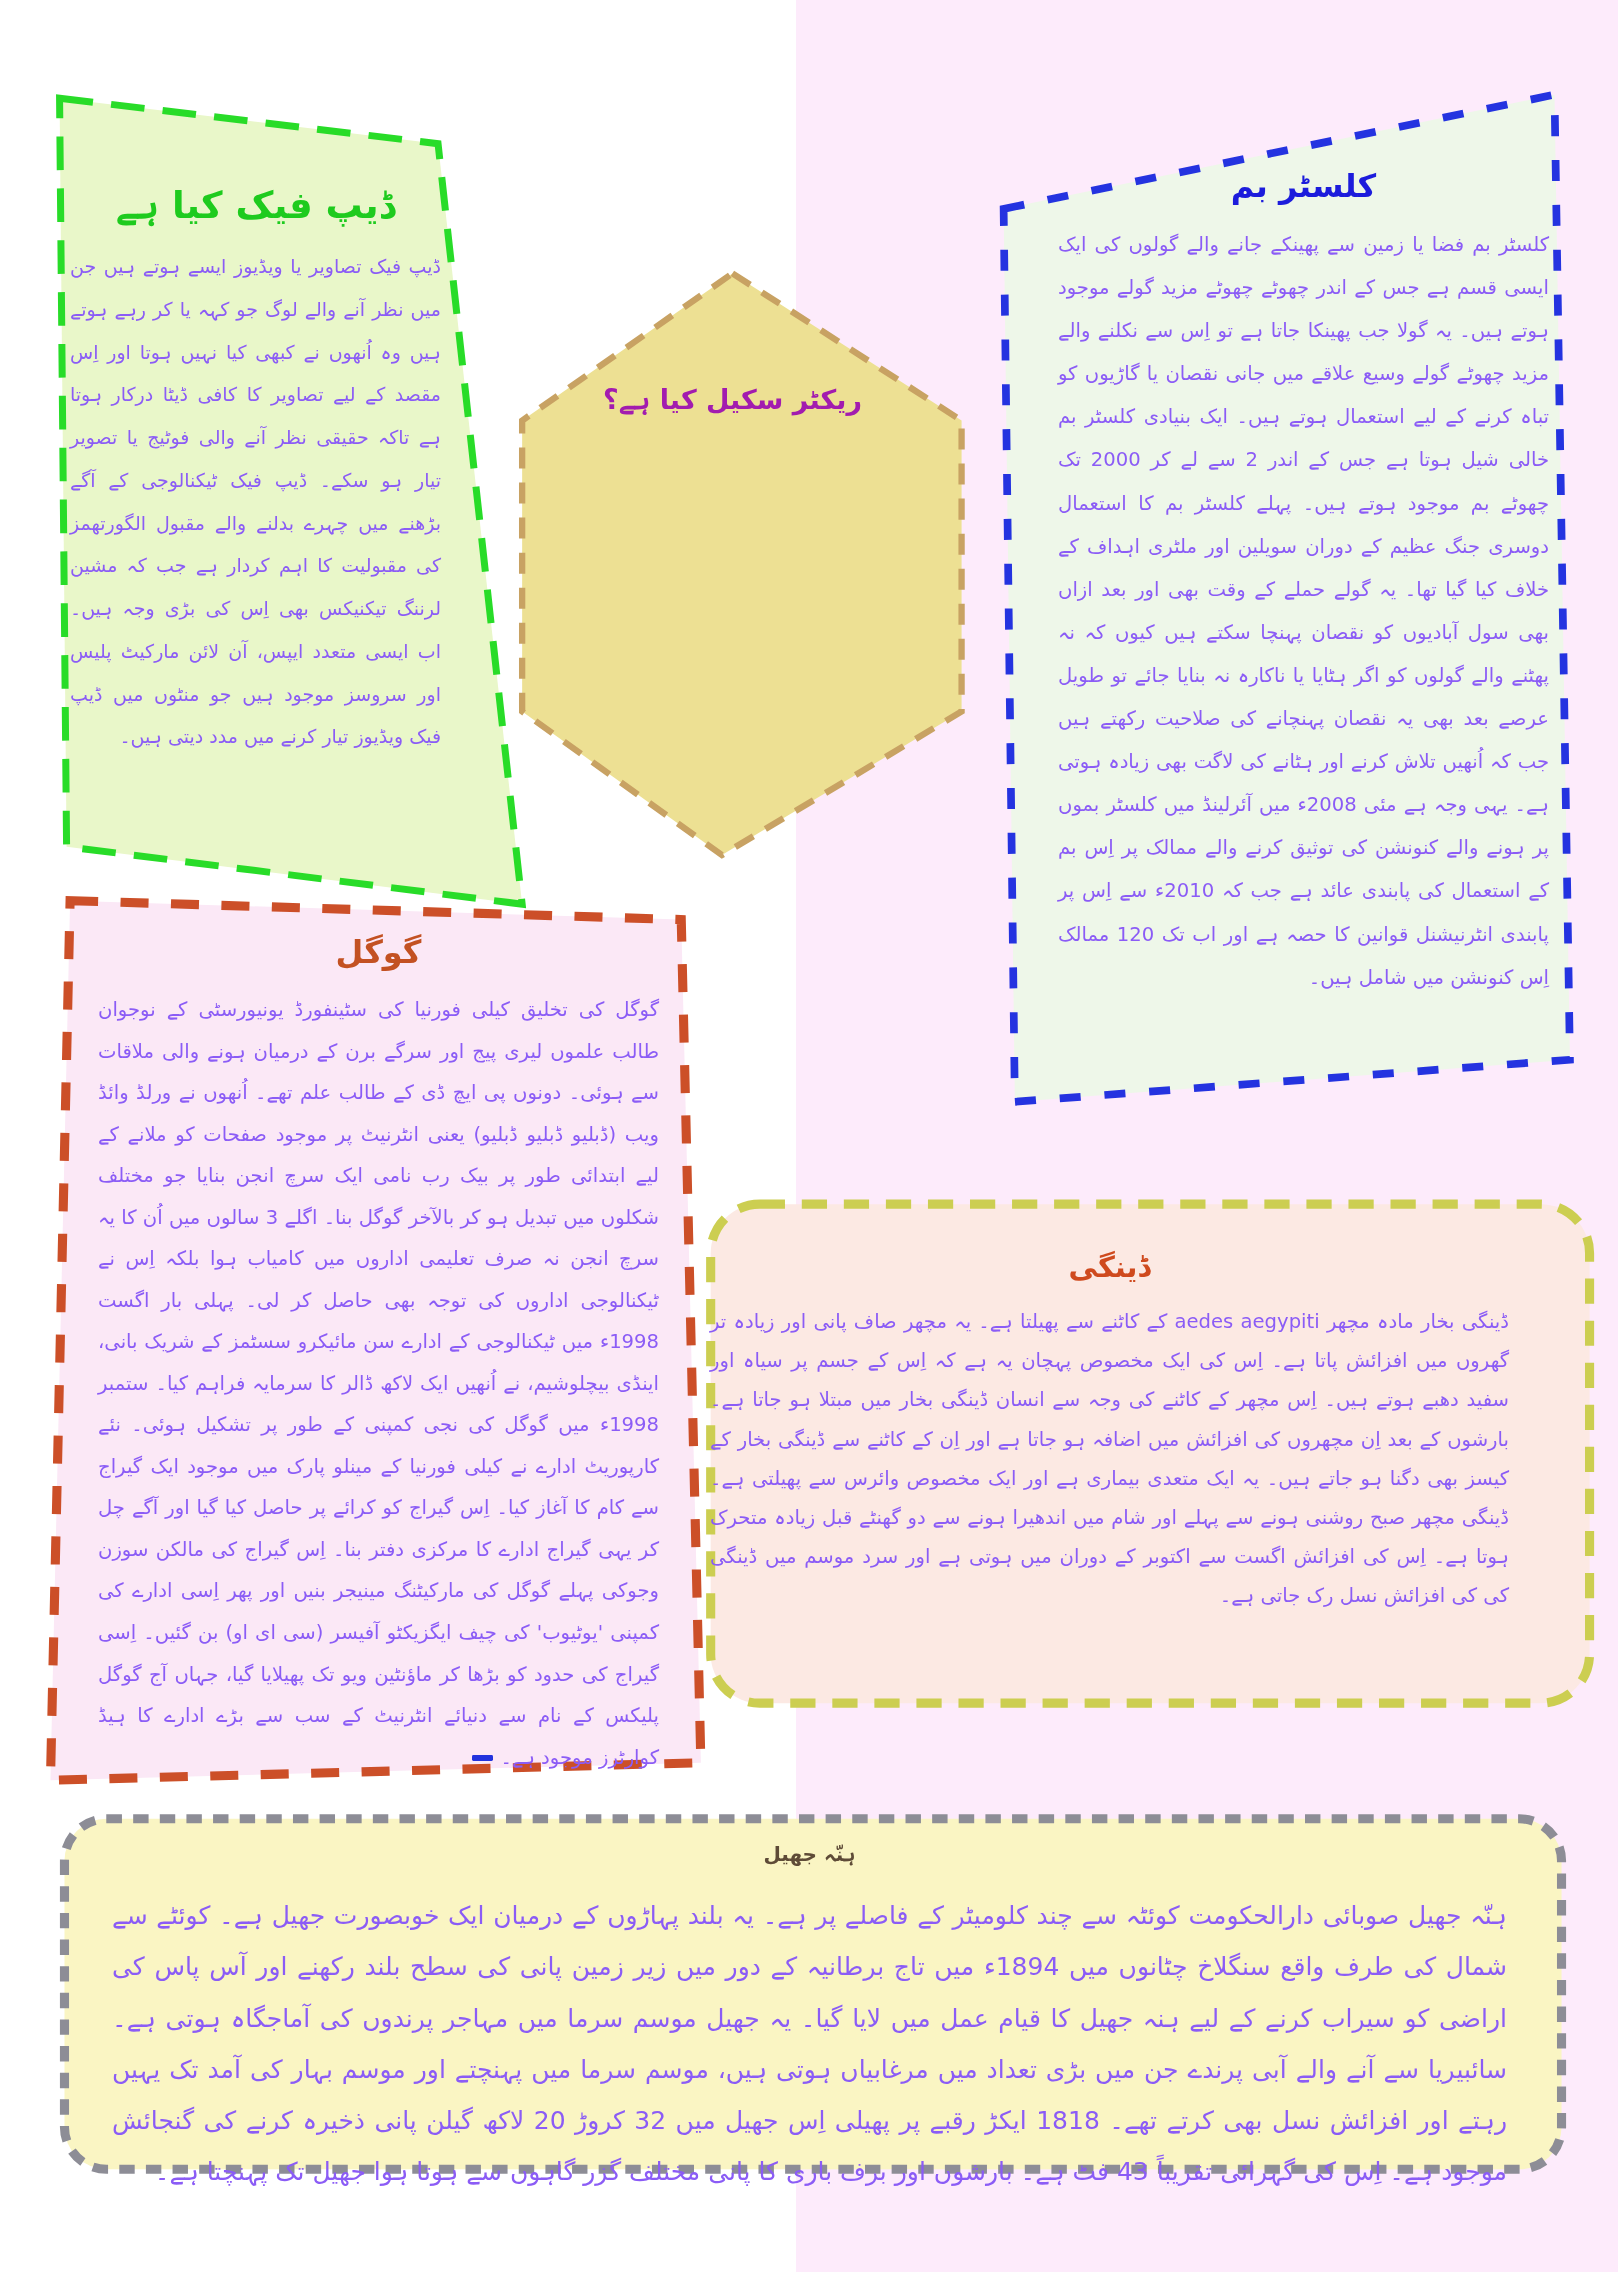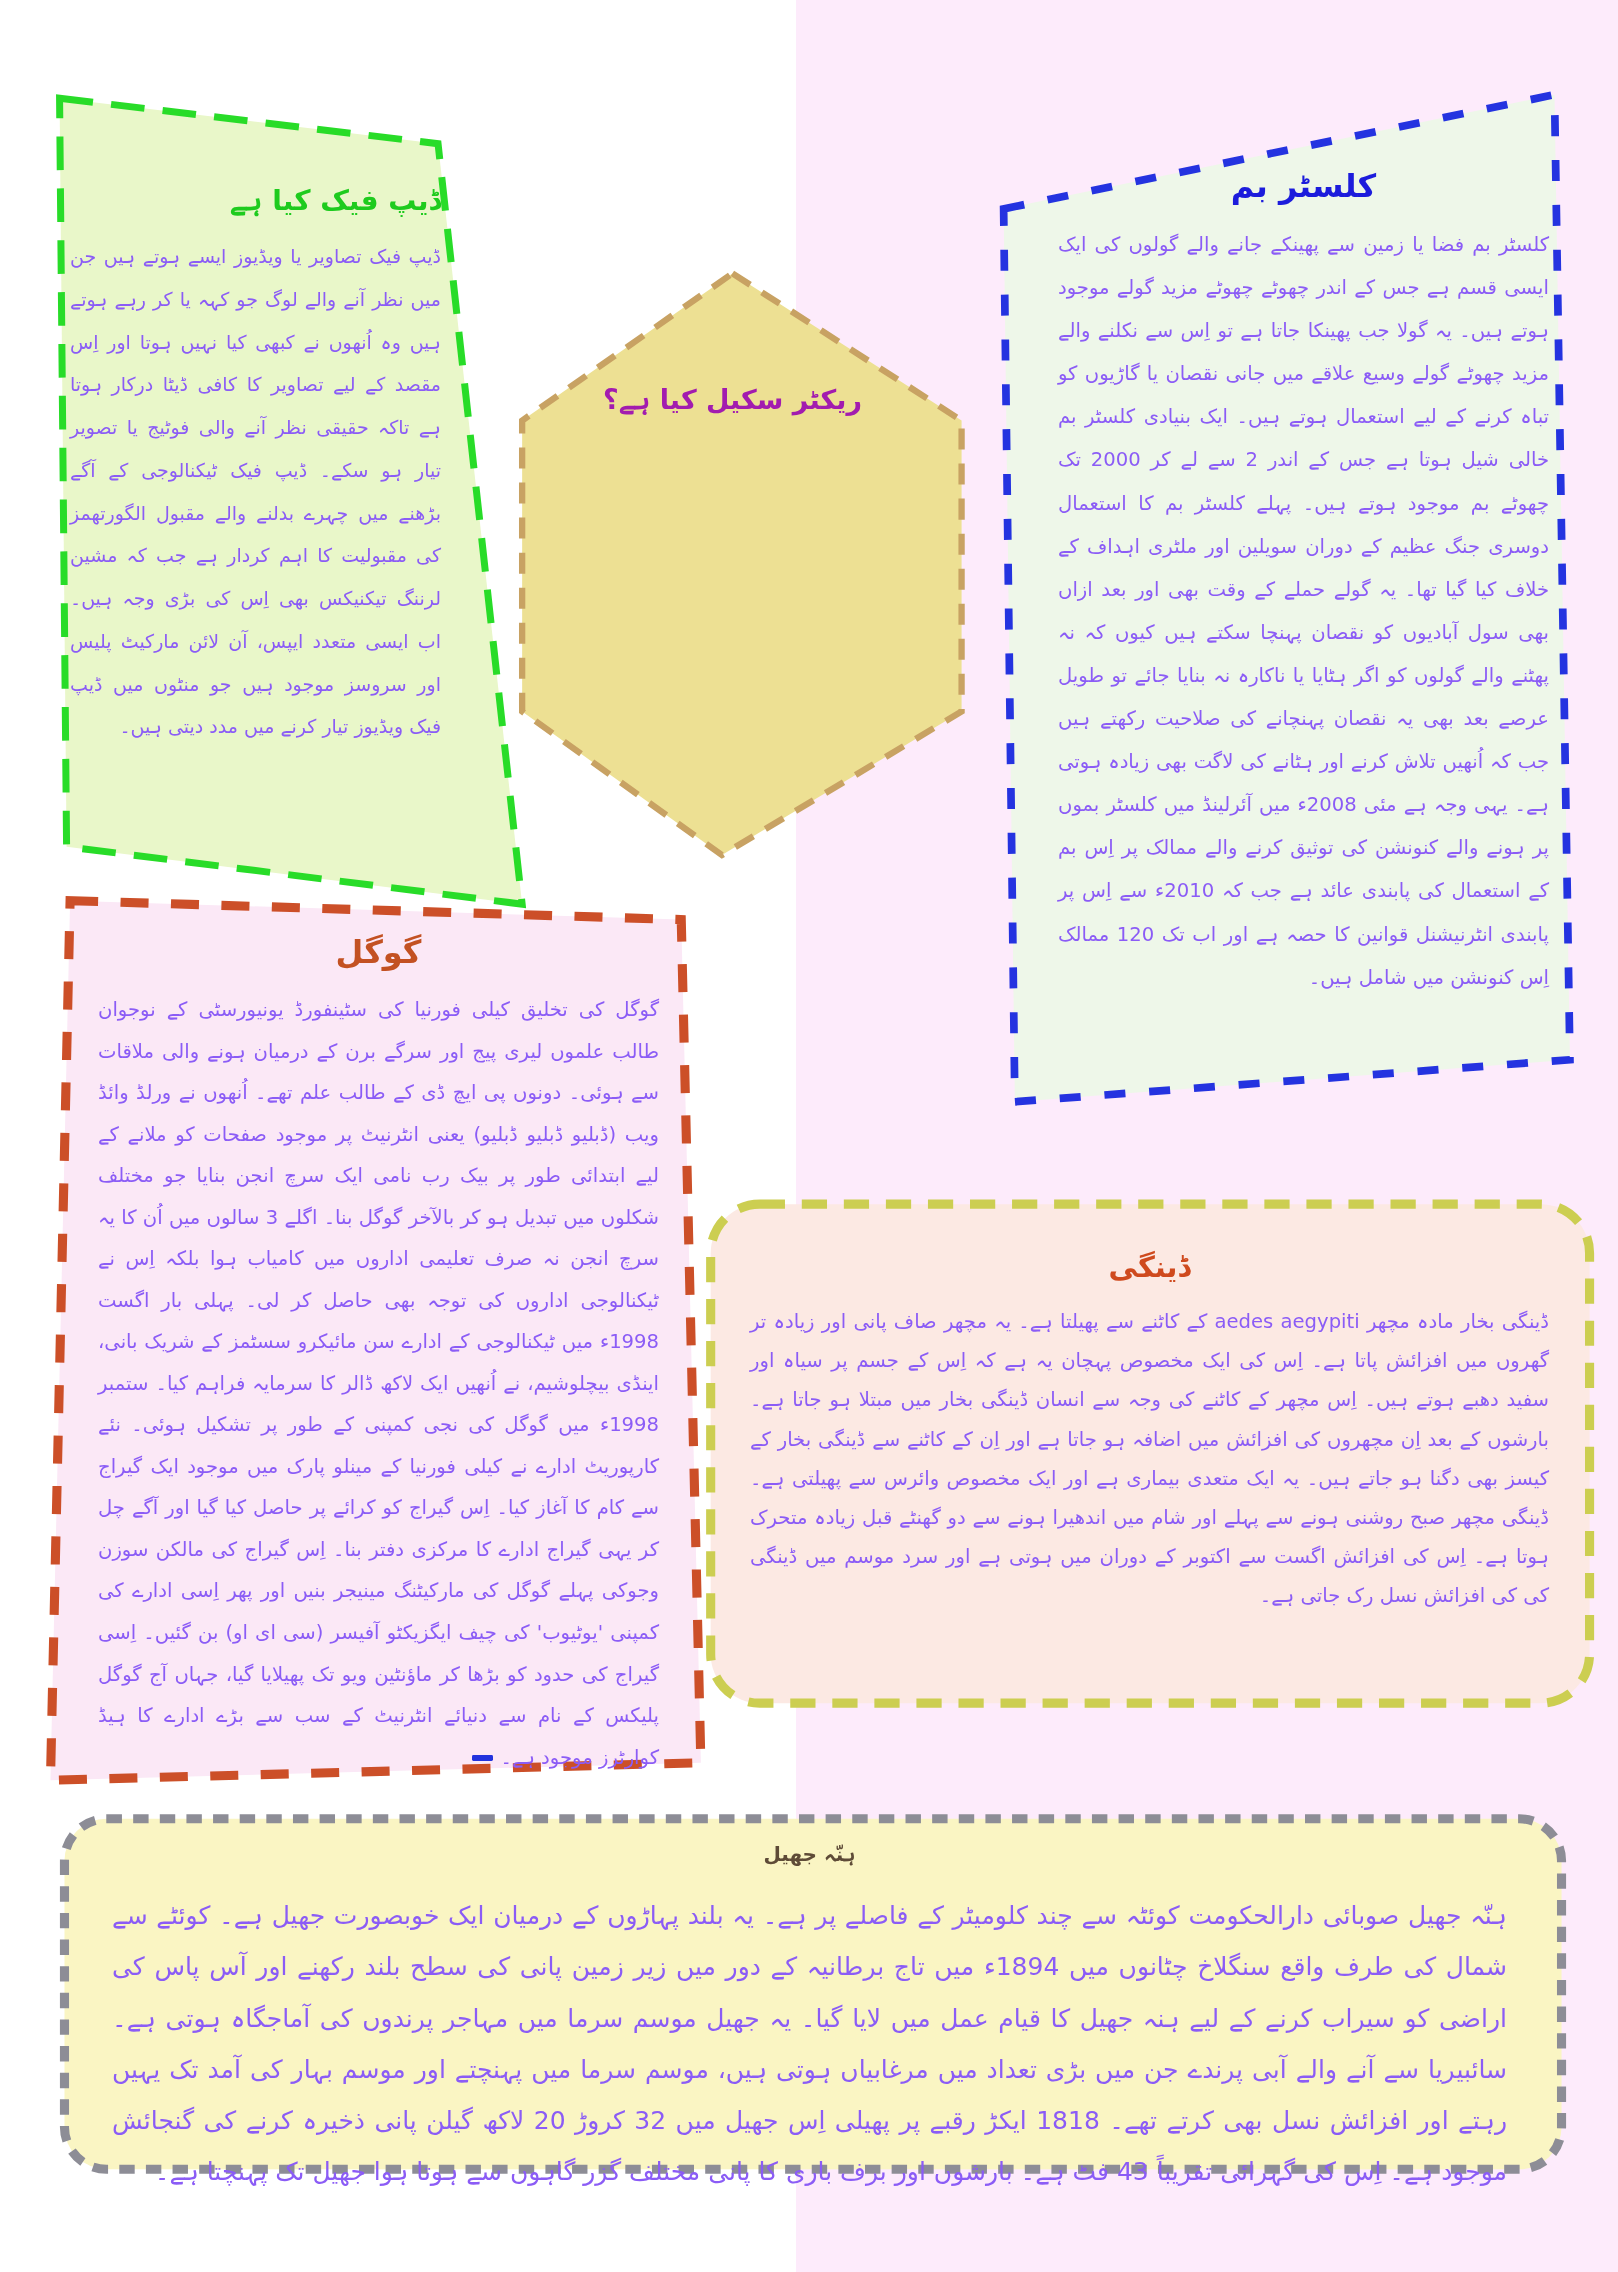--- a/index.html
+++ b/index.html
@@ -18,36 +18,36 @@
   .card-title{
     text-align:center;font-weight:bold;margin:0 0 18px 0;
     font-family:"DejaVu Sans",sans-serif;
   }
   .card-body{
     margin:0;text-align:justify;text-justify:inter-word;
     font-family:"DejaVu Sans",sans-serif;color:#8b5cf6;
   }
   
   #deepfake-text{left:70px;top:184px;width:371px;}
-  #deepfake-text .card-title{font-size:28px;text-align:right;}
+  #deepfake-text .card-title{font-size:37px;}
   #deepfake-text .card-body{font-size:19px;line-height:2.25;}
 
   #richter-text{left:547px;top:384px;width:371px;}
   #richter-text .card-title{font-size:27px;margin-bottom:12.6px;}
   #richter-text .card-body{font-size:19px;line-height:2.15;text-align:center;}
 
   #cluster-text{left:1058px;top:167px;width:491px;}
   #cluster-text .card-title{font-size:32px;}
   #cluster-text .card-body{font-size:19.6px;line-height:2.2;}
 
   #google-text{left:98px;top:933px;width:561px;}
   #google-text .card-title{font-size:32px;}
   #google-text .card-body{font-size:19.6px;line-height:2.12;}
 
-  #dengue-text{left:750px;top:1250px;width:799px;}
+  #dengue-text{left:710px;top:1250px;width:799px;}
   #dengue-text .card-title{font-size:29px;}
   #dengue-text .card-body{font-size:19.6px;line-height:2.0;}
 
   #hanna-text{left:112px;top:1842px;width:1395px;}
   #hanna-text .card-title{font-size:20px;margin-bottom:24px;}
   #hanna-text .card-body{font-size:25px;line-height:2.05;}
 
   .end-mark{
     display:inline-block;width:21px;height:6.3px;margin:0 7px;
     vertical-align:middle;border-radius:1.4px;

